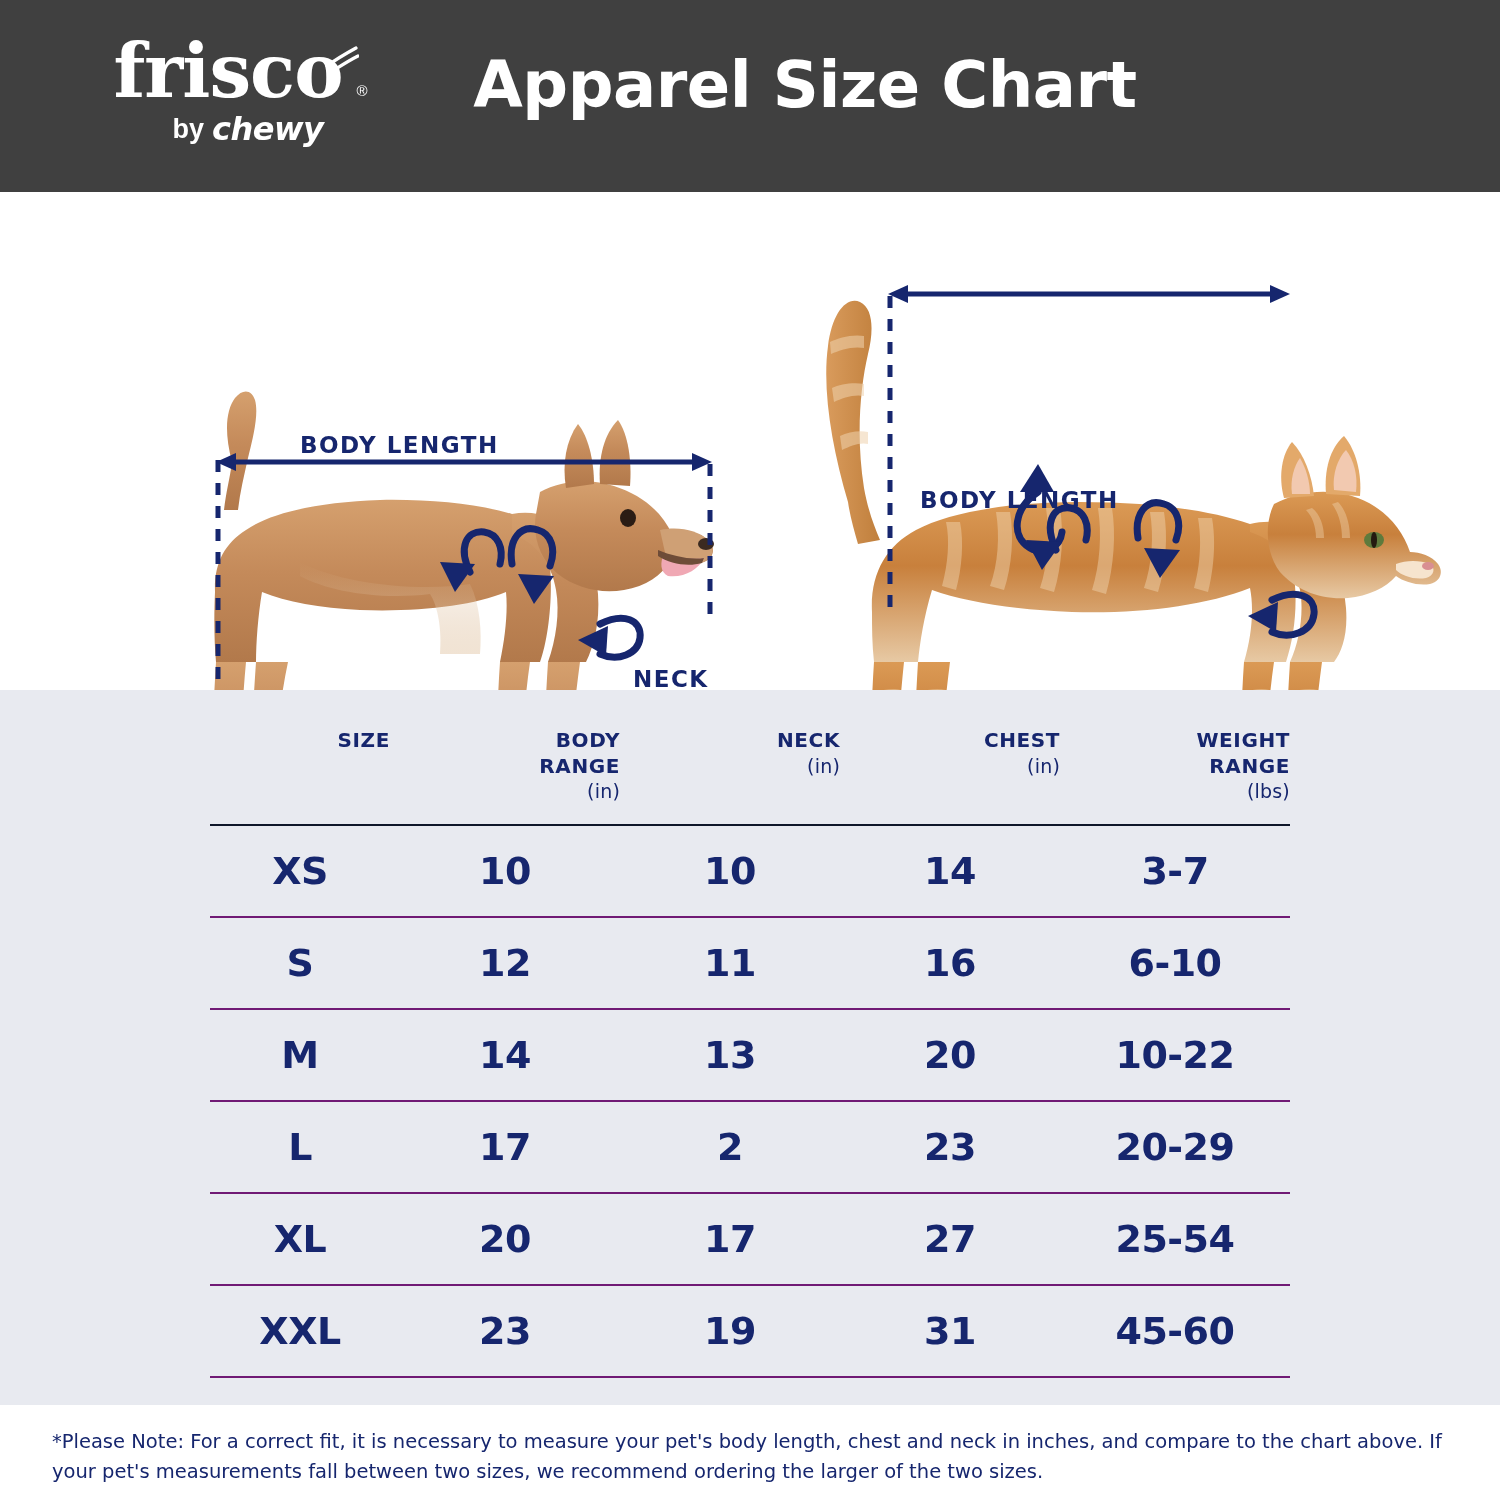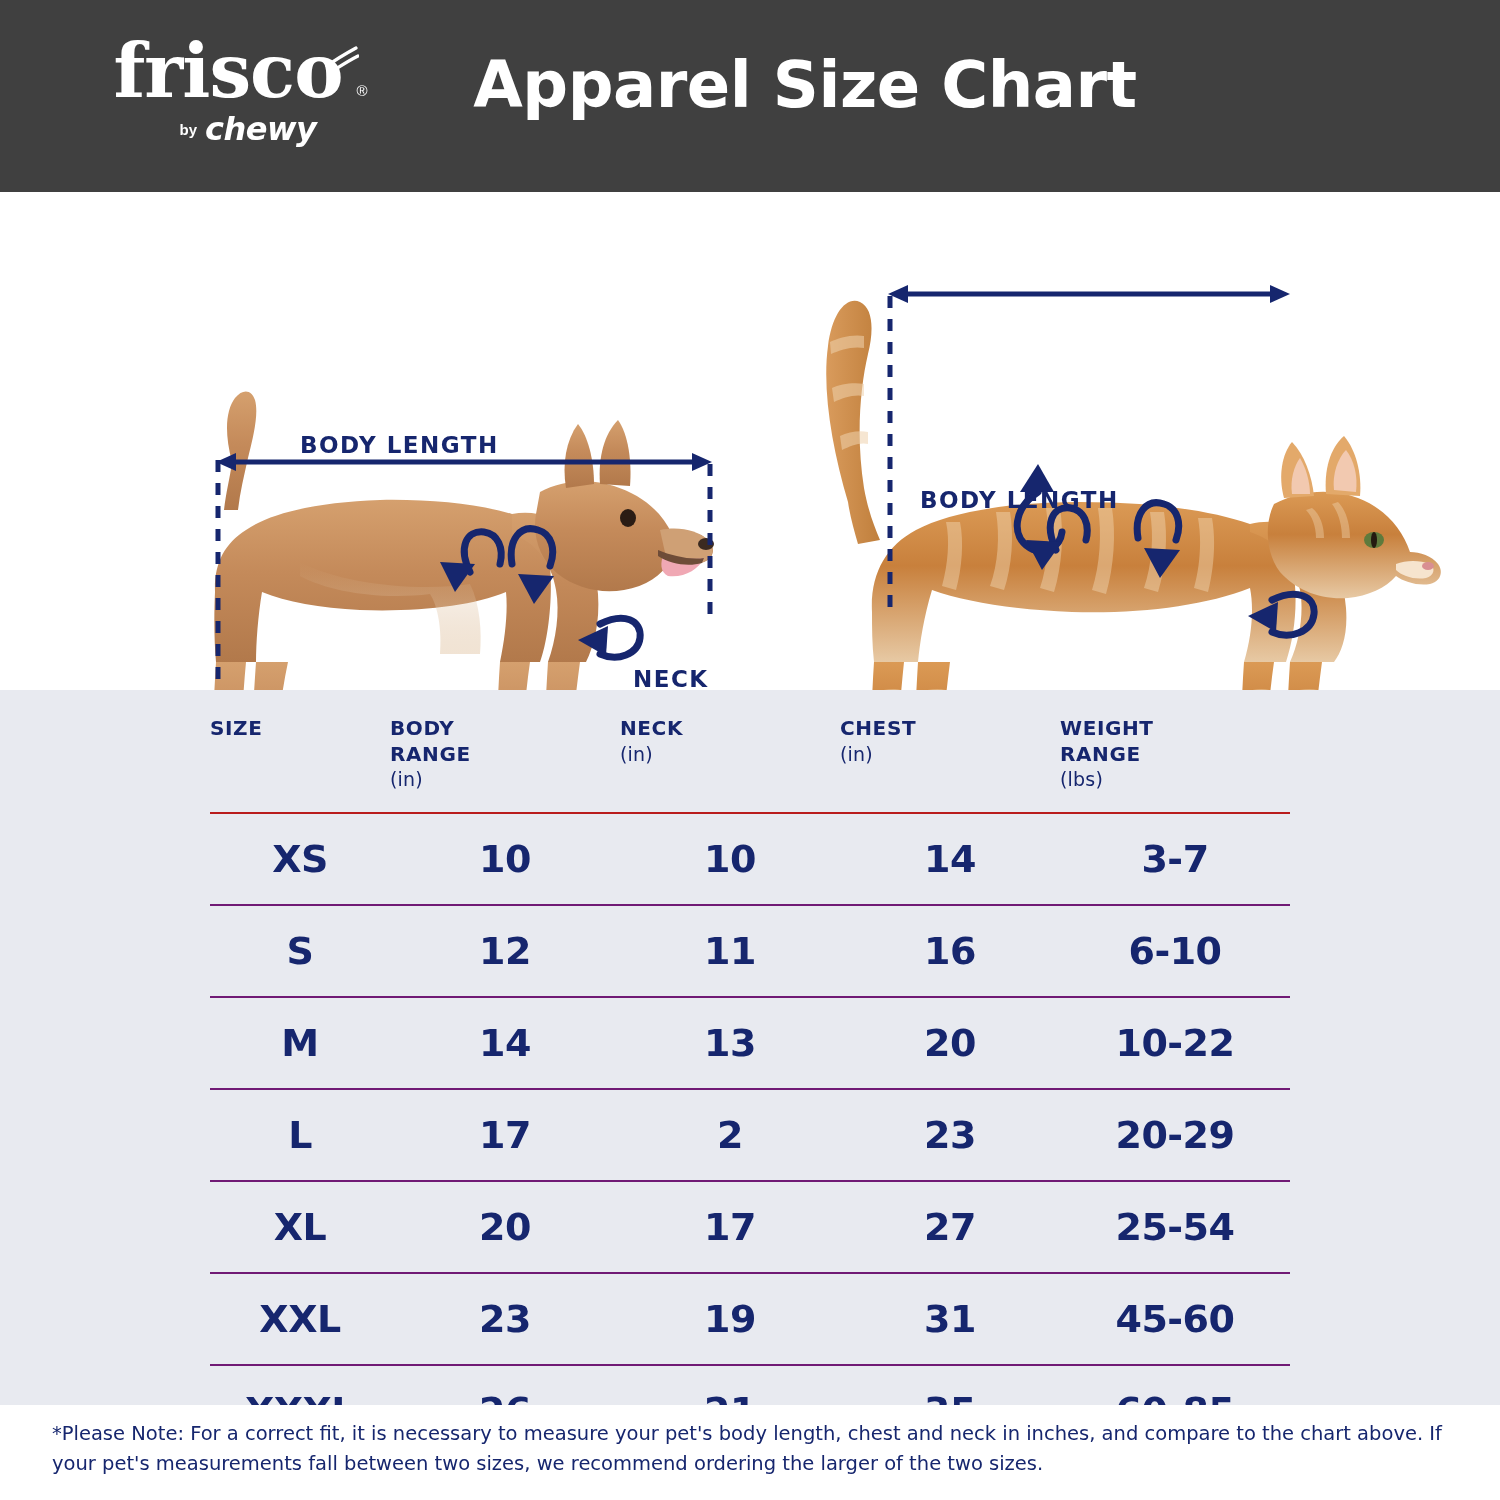--- a/index.html
+++ b/index.html
@@ -62,21 +62,21 @@
   }
   .logo-sub {
     margin-top: 4px;
     display: flex;
     align-items: center;
     justify-content: center;
     gap: 8px;
     padding-left: 40px;
   }
   .logo-by {
-    font-size: 15px;
+    font-size: 27px;
     font-weight: 700;
     color: #ffffff;
     font-style: normal;
   }
   .logo-chewy {
     font-family: "DejaVu Sans", sans-serif;
     font-size: 32px;
     font-weight: 700;
     color: #ffffff;
     letter-spacing: -0.5px;
@@ -129,24 +129,24 @@
     border-collapse: collapse;
     table-layout: fixed;
   }
   table.sizes th {
     font-family: "DejaVu Sans", sans-serif;
     font-weight: 700;
     color: #16266E;
     font-size: 20px;
     letter-spacing: 0.6px;
     line-height: 1.28;
-    padding: 26px 0 20px 0;
+    padding: 38px 0 20px 0;
     vertical-align: top;
-    border-bottom: 2px solid #b91c1c;
-    text-align: left;
+    border-bottom: 2px solid #0f172a;
+    text-align: right;
   }
   table.sizes th .unit {
     display: block;
     font-weight: 400;
     font-size: 19px;
     letter-spacing: 0.2px;
   }
   table.sizes td {
     font-family: "DejaVu Sans", sans-serif;
     font-weight: 700;
@@ -168,21 +168,21 @@
 
   
   .footnote {
     position: absolute;
     left: 0;
     right: 0;
     bottom: 0;
     height: 95px;
     background: #ffffff;
     box-sizing: border-box;
-    padding: 14px 50px 0 52px;
+    padding: 22px 50px 0 52px;
     font-family: "DejaVu Sans", sans-serif;
     font-size: 19.5px;
     line-height: 1.55;
     color: #16266E;
   }
 </style>
 </head>
 <body>
 
 <div class="page">

